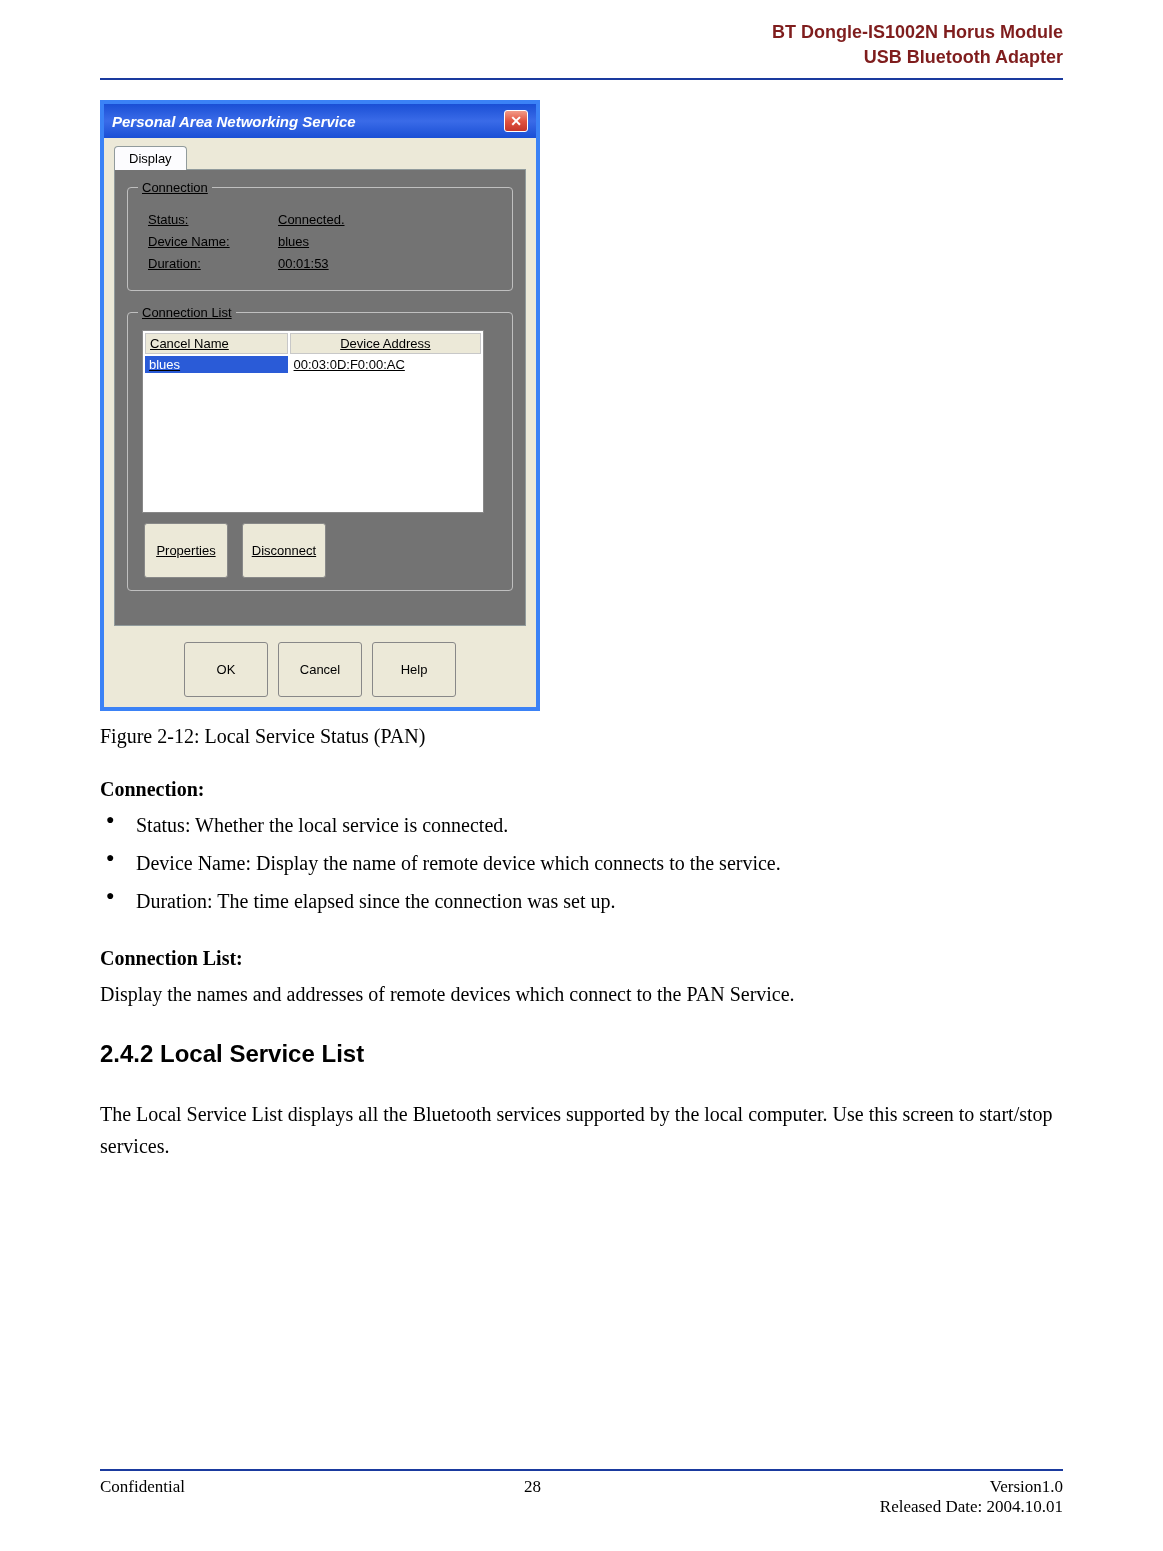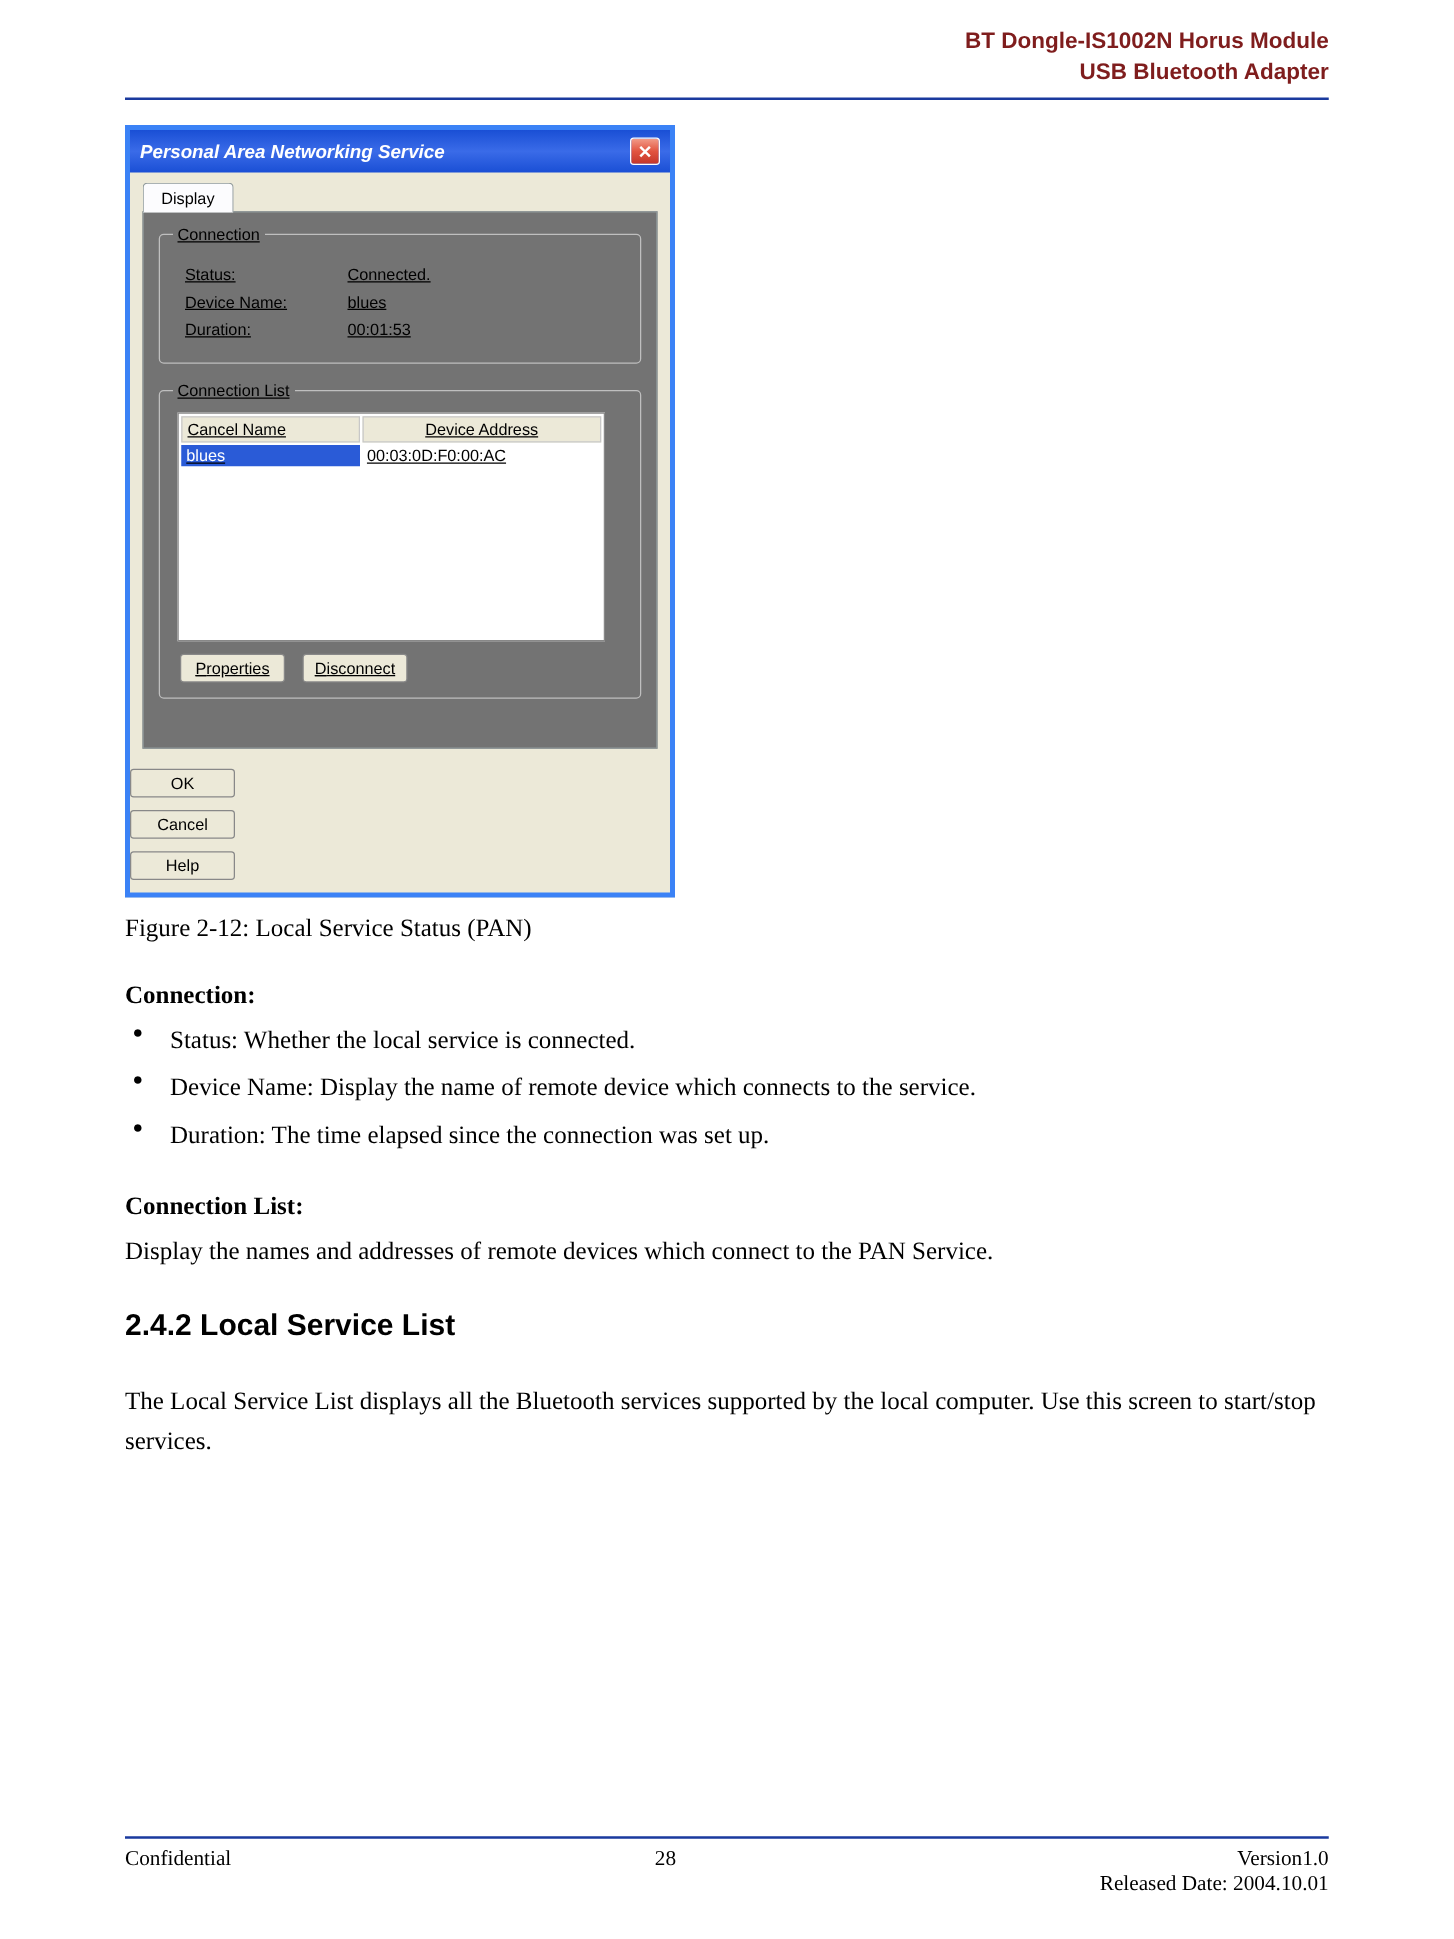--- a/index.html
+++ b/index.html
@@ -117,35 +117,34 @@
     .conn-list-table th:nth-child(2) { text-align: center; }
     .conn-list-table td { padding: 1px 4px; }
     .conn-list-table td.sel {
       background: #2a5bd7;
       color: #fff;
     }
     .conn-list-empty { height: 135px; }
     .btn {
       border: 1px solid #888;
       background: #ece9d8;
-      padding: 3px 0;
+      padding: 19px 0;
       width: 84px;
       font-family: Tahoma, sans-serif;
       font-size: 13px;
       cursor: pointer;
       border-radius: 3px;
     }
     .btn u { text-decoration: underline; }
     .btn-row-1 { margin-top: 10px; margin-left: 6px; display: flex; gap: 14px; }
     .btn-row-bottom {
       display: flex;
       gap: 10px;
       justify-content: center;
       padding: 8px 0 10px 0;
-      flex-direction: column;
     }
     
     .caption {
       font-size: 20px;
       margin: 8px 0 30px 0;
     }
     .section-head {
       font-weight: bold;
       font-size: 20px;
       margin-bottom: 8px;

